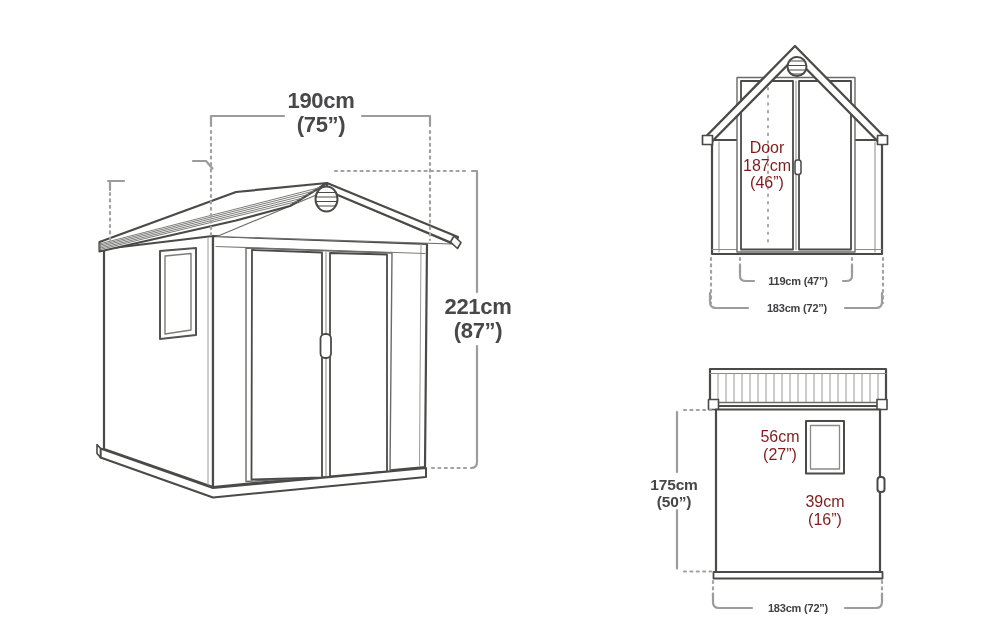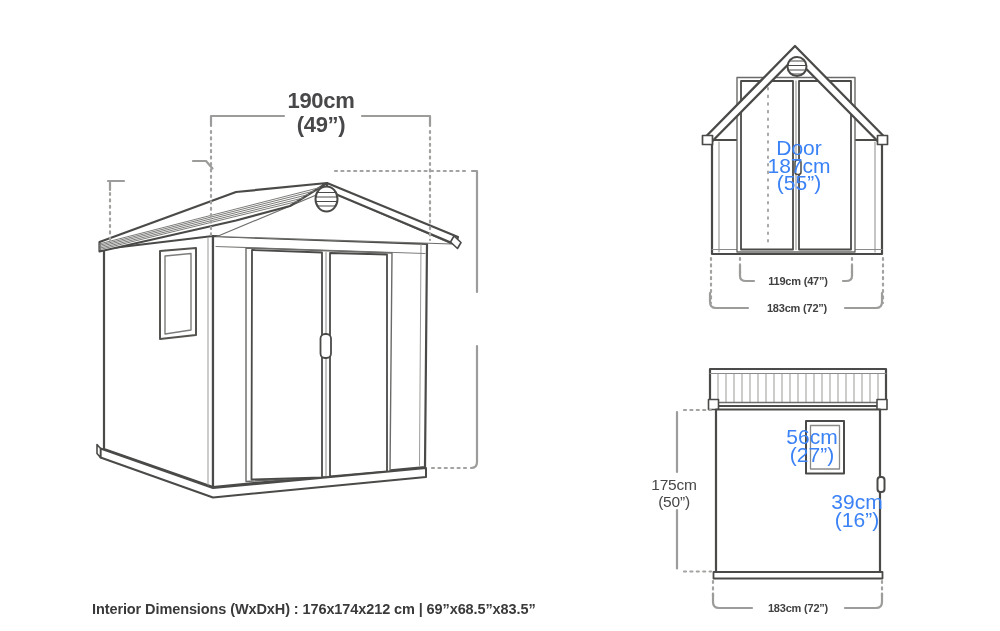--- a/index.html
+++ b/index.html
@@ -9,22 +9,22 @@
     font-family:"Liberation Sans","DejaVu Sans",sans-serif;
   }
   #lineart{position:absolute;left:0;top:0;width:1000px;height:631px;}
   .lbl{
     position:absolute;color:#48484a;text-align:center;
     transform:translateX(-50%);white-space:nowrap;
   }
   .lbl .ln{display:block;}
   .big{font-size:22px;font-weight:700;line-height:24px;letter-spacing:-0.3px;}
   .mid-b{font-size:11px;font-weight:700;line-height:18px;color:#414143;letter-spacing:-0.2px;}
-  .mid{font-size:21px;font-weight:400;line-height:17.5px;color:#3b82f6;margin-left:32px;}
-  .sm-b{font-size:15.5px;font-weight:400;line-height:17px;color:#474749;letter-spacing:-0.2px;}
+  .mid{font-size:16px;font-weight:400;line-height:17.5px;color:#7f1d1d;}
+  .sm-b{font-size:15.5px;font-weight:700;line-height:17px;color:#474749;letter-spacing:-0.2px;}
   .footer-lbl{
     position:absolute;left:92px;top:601px;font-size:14.5px;font-weight:700;
     color:#3a3a3c;letter-spacing:-0.1px;white-space:nowrap;
   }
 </style>
 </head>
 <body>
 
 <div id="screen">
 
@@ -135,29 +135,33 @@
       <path d="M684,571.5 L711,571.5" stroke="#a2a2a0" stroke-width="2.2" stroke-dasharray="2 4.4"></path>
       <path d="M677,412 L677,472 M677,510 L677,568.5" stroke="#9c9c9a" stroke-width="2.2"></path>
 
       <path d="M713,581 L713,597 M882,581 L882,597" stroke="#a2a2a0" stroke-width="2.2" stroke-dasharray="2 4.4"></path>
       <path d="M713,593.5 L713,602 Q713,608 719,608 L752,608 M845,608 L876,608 Q882,608 882,602 L882,593.5" stroke="#9c9c9a" stroke-width="2.2"></path>
     </g>
   </svg>
 
   <div class="lbl big" style="left:321px;top:89px;">
     <span class="ln">190cm</span>
-    <span class="ln">(49”)</span>
+    <span class="ln">(75”)</span>
   </div>
 
 
+  <div class="lbl big" style="left:478px;top:295px;">
+    <span class="ln">221cm</span>
+    <span class="ln">(87”)</span>
+  </div>
 
   <div class="lbl mid" style="left:767px;top:139px;">
     <span class="ln">Door</span>
     <span class="ln">187cm</span>
-    <span class="ln">(55”)</span>
+    <span class="ln">(46”)</span>
   </div>
 
   <div class="lbl mid-b" style="left:798px;top:272px;">119cm (47”)</div>
 
   <div class="lbl mid-b" style="left:797px;top:299px;">183cm (72”)</div>
 
   <div class="lbl mid" style="left:780px;top:428px;">
     <span class="ln">56cm</span>
     <span class="ln">(27”)</span>
   </div>
@@ -167,15 +171,14 @@
     <span class="ln">(16”)</span>
   </div>
 
   <div class="lbl sm-b" style="left:674px;top:476px;">
     <span class="ln">175cm</span>
     <span class="ln">(50”)</span>
   </div>
 
   <div class="lbl mid-b" style="left:798px;top:599px;">183cm (72”)</div>
 
-  <div class="footer-lbl">Interior Dimensions (WxDxH) : 176x174x212 cm | 69”x68.5”x83.5”</div>
 
 </div>
 
 </body></html>

